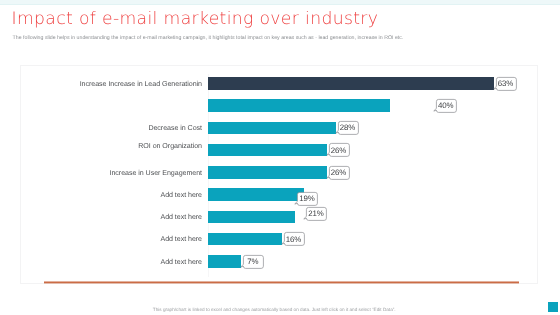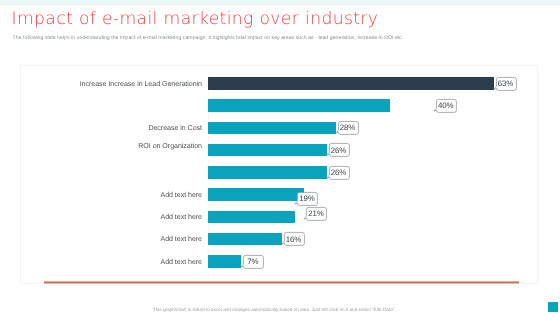--- a/index.html
+++ b/index.html
@@ -191,20 +191,21 @@
         </svg>
         <span class="val">28%</span>
       </div>
       <div class="bar" style="top: 143.75px; width: 118.86px; background: rgb(10, 163, 189);"></div>
       <div class="callout" style="left: 326.91px; top: 143.45px;">
         <svg viewBox="0 0 22.4 13.8">
           <path d="M2.4 2.6 A2.2 2.2 0 0 1 4.6 0.4 L20.2 0.4 A2.2 2.2 0 0 1 22.4 2.6 L22.4 11.2 A2.2 2.2 0 0 1 20.2 13.4 L4.6 13.4 A2.2 2.2 0 0 1 2.4 11.2 L2.4 11.3 L-0.2 12.1 L2.4 9.2 Z" fill="#ffffff" stroke="#8b8d90" stroke-width="0.7" stroke-linejoin="round"></path>
         </svg>
         <span class="val">26%</span>
       </div>
+      <div class="cat-label" style="top: 168.5px;">Increase in User Engagement</div>
       <div class="bar" style="top: 166px; width: 118.86px; background: rgb(10, 163, 189);"></div>
       <div class="callout" style="left: 326.91px; top: 165.7px;">
         <svg viewBox="0 0 22.4 13.8">
           <path d="M2.4 2.6 A2.2 2.2 0 0 1 4.6 0.4 L20.2 0.4 A2.2 2.2 0 0 1 22.4 2.6 L22.4 11.2 A2.2 2.2 0 0 1 20.2 13.4 L4.6 13.4 A2.2 2.2 0 0 1 2.4 11.2 L2.4 11.3 L-0.2 12.1 L2.4 9.2 Z" fill="#ffffff" stroke="#8b8d90" stroke-width="0.7" stroke-linejoin="round"></path>
         </svg>
         <span class="val">26%</span>
       </div>
       <div class="cat-label" style="top: 190.75px;">Add text here</div>
       <div class="bar" style="top: 188.25px; width: 96.31px; background: rgb(10, 163, 189);"></div>
       <div class="callout" style="left: 304.36px; top: 187.95px; margin-top: 19px;">

